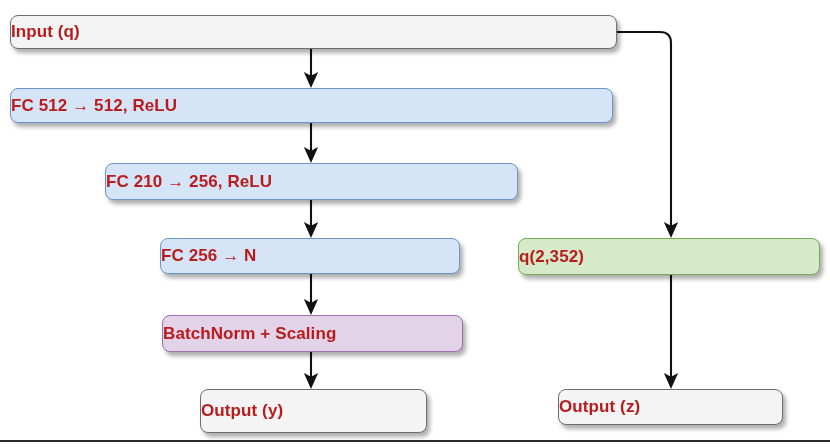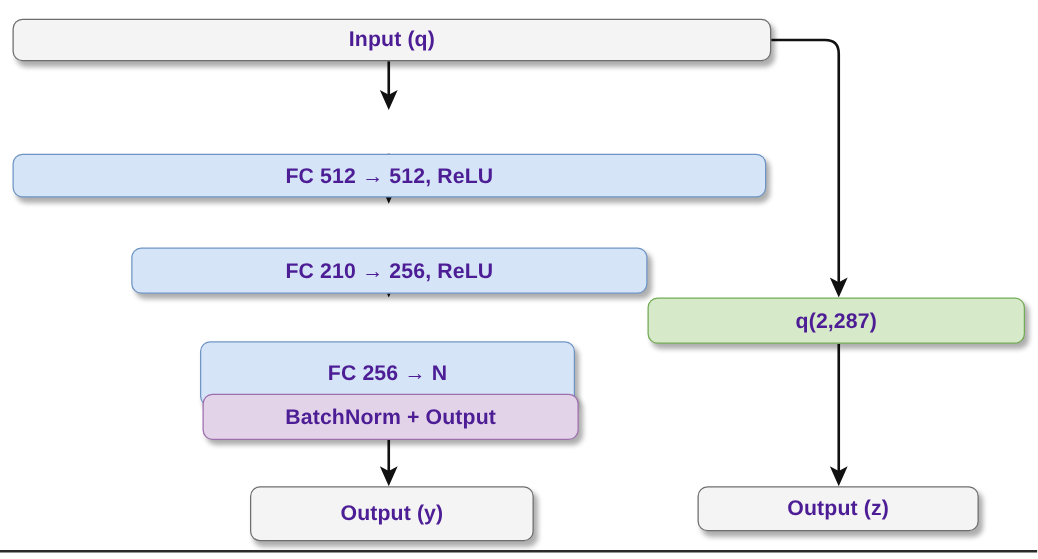--- a/index.html
+++ b/index.html
@@ -15,38 +15,36 @@
     width: 830px;
     height: 447px;
     background: #ffffff;
     overflow: hidden;
   }
   .node {
     position: absolute;
     box-sizing: border-box;
     display: flex;
     align-items: center;
-    justify-content: center;
     border-radius: 8px;
     font-weight: bold;
     font-size: 17px;
-    color: #4c1d95;
+    color: #b91c1c;
     letter-spacing: 0.1px;
     white-space: nowrap;
     box-shadow: 3px 4px 4px rgba(0,0,0,0.32);
     z-index: 3;
   }
   .node-io {
     background: #f4f4f4;
     border: 1.6px solid #6e6e6e;
   }
   .node-fc {
     background: #d6e4f7;
     border: 1.4px solid #6e95c4;
-    margin-top: 35px;
   }
   .node-norm {
     background: #e3d3e8;
     border: 1.4px solid #9d6fae;
   }
   .node-tensor {
     background: #d6e9c8;
     border: 1.4px solid #74ab56;
   }
   svg.edges {
@@ -98,31 +96,31 @@
   <div id="node-layer">
       <div class="node node-io" style="left: 10px; top: 15px; width: 607px; height: 34px;">
         <span>Input (q)</span>
       </div>
       <div class="node node-fc" style="left: 10px; top: 88px; width: 603px; height: 35px;">
         <span>FC 512 → 512, ReLU</span>
       </div>
       <div class="node node-fc" style="left: 105px; top: 163px; width: 413px; height: 37px;">
         <span>FC 210 → 256, ReLU</span>
       </div>
-      <div class="node node-fc" style="left: 160px; top: 238px; width: 300px; height: 52px;">
+      <div class="node node-fc" style="left: 160px; top: 238px; width: 300px; height: 36px;">
         <span>FC 256 → N</span>
       </div>
       <div class="node node-norm" style="left: 162px; top: 315px; width: 301px; height: 37px;">
-        <span>BatchNorm + Output</span>
+        <span>BatchNorm + Scaling</span>
       </div>
       <div class="node node-io" style="left: 200px; top: 389px; width: 227px; height: 44px;">
         <span>Output (y)</span>
       </div>
       <div class="node node-tensor" style="left: 518px; top: 238px; width: 302px; height: 37px;">
-        <span>q(2,287)</span>
+        <span>q(2,352)</span>
       </div>
       <div class="node node-io" style="left: 558px; top: 389px; width: 225px; height: 36px;">
         <span>Output (z)</span>
       </div>
     </div>
 
   <div class="bottom-rule"></div>
 </div>
 
 </body></html>

